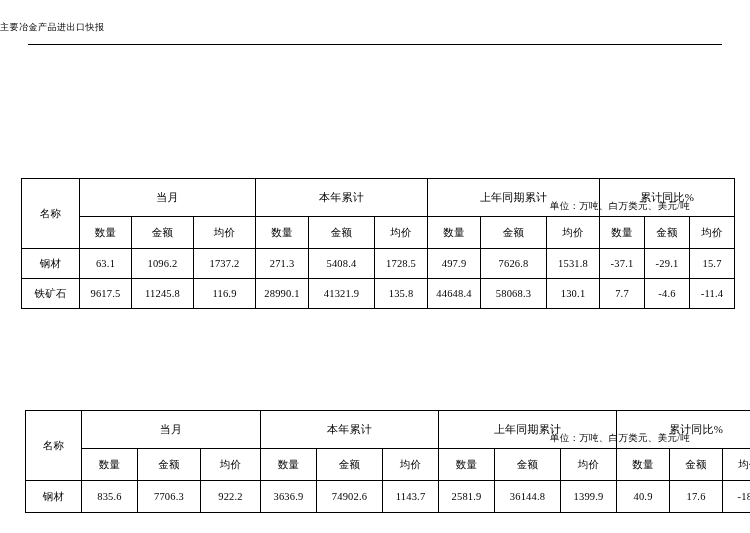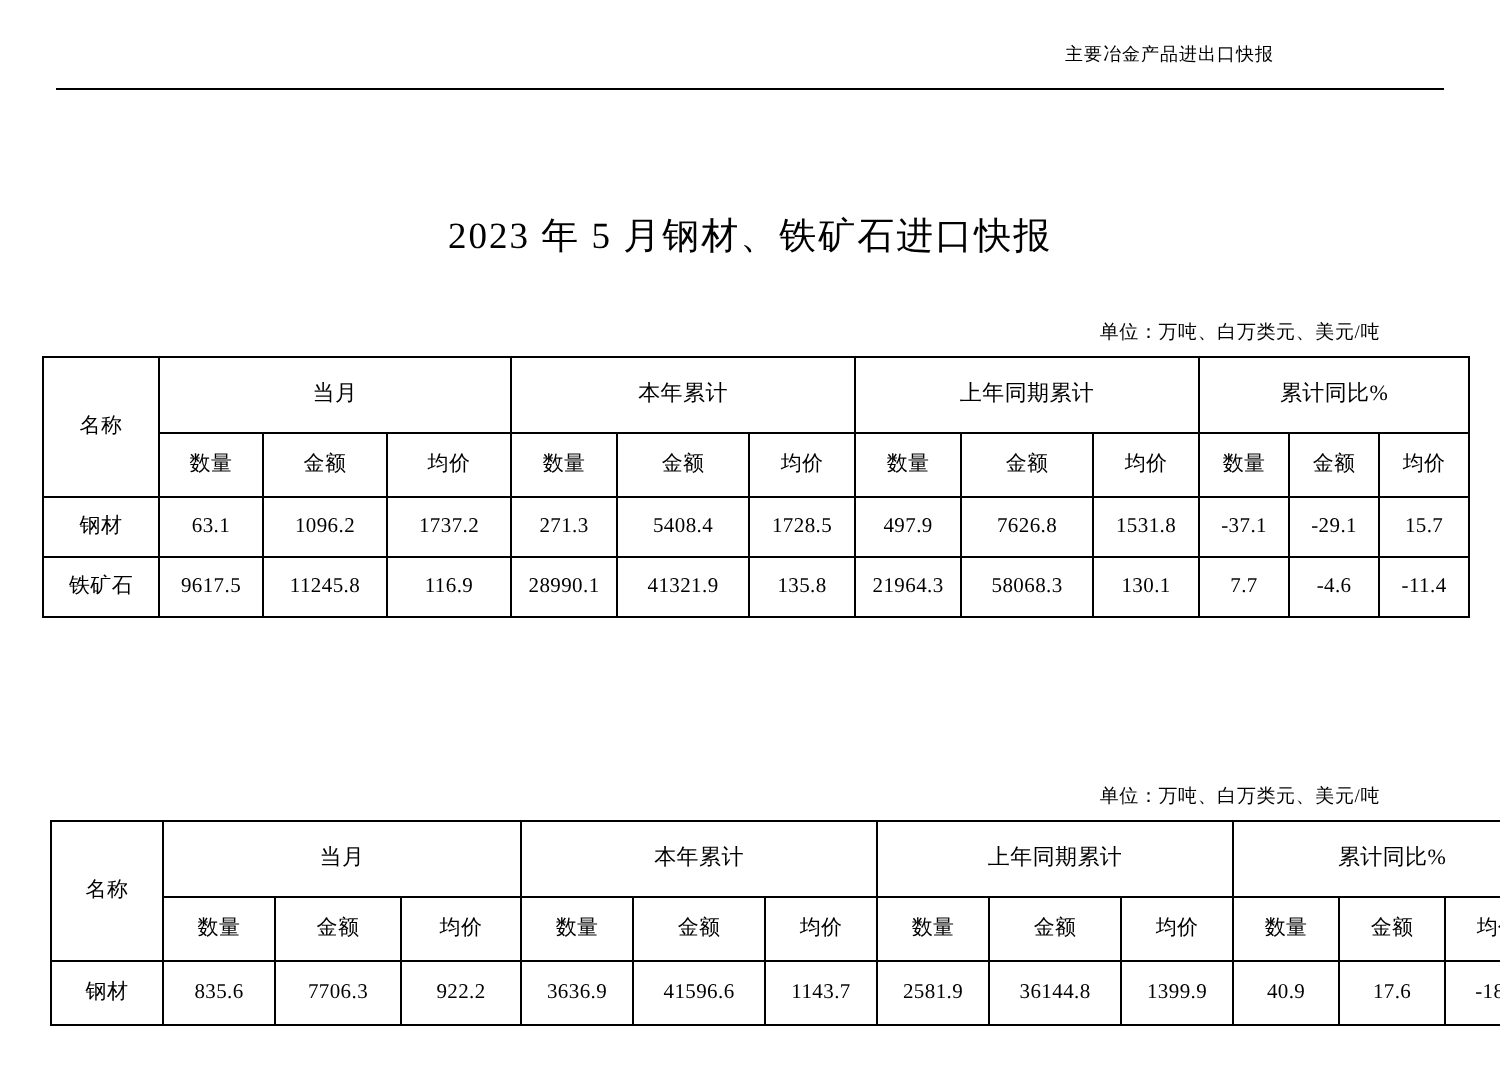--- a/index.html
+++ b/index.html
@@ -26,25 +26,24 @@
     left: 0;
     width: 750px;
     height: 44px;
     box-sizing: border-box;
   }
   .header-title {
     position: absolute;
     top: 21px;
     left: 0;
     width: 593px;
-    text-align: right;
+    text-align: left;
     font-size: 9px;
     letter-spacing: 0.5px;
     color: #000;
-    margin-left: 44px;
   }
   .header-rule {
     position: absolute;
     top: 44px;
     left: 28px;
     width: 694px;
     height: 0;
     border-top: 1px solid #000;
   }
   .doc-title {
@@ -64,20 +63,21 @@
     position: absolute;
     top: 342px;
     left: 0;
     width: 750px;
   }
   .unit-note {
     position: absolute;
     font-size: 9.5px;
     right: 60px;
     letter-spacing: 0.3px;
+    margin-top: 40px;
   }
   .unit1 { top: 160px; }
   .unit2 { top: 392px; }
 
   table.data {
     position: absolute;
     border-collapse: collapse;
     table-layout: fixed;
     font-size: 10.5px;
   }
@@ -115,21 +115,20 @@
 </head>
 <body>
 
 <div class="page">
 
   <div class="header-bar">
     <div class="header-title">主要冶金产品进出口快报</div>
   </div>
   <div class="header-rule"></div>
 
-  <h1 class="doc-title title1">2023 年 5 月钢材、铁矿石进口快报</h1>
   <div class="unit-note unit1">单位：万吨、白万类元、美元/吨</div>
 
   <table class="data" id="table1">
     <colgroup>
       <col style="width:58px">
       <col style="width:52px">
         <col style="width:62px">
         <col style="width:62px">
       <col style="width:53px">
         <col style="width:66px">
@@ -179,21 +178,21 @@
         <td class="num-cell">15.7</td>
       </tr>
       <tr class="datarow">
         <td class="name-cell">铁矿石</td>
         <td class="num-cell">9617.5</td>
         <td class="num-cell">11245.8</td>
         <td class="num-cell">116.9</td>
         <td class="num-cell">28990.1</td>
         <td class="num-cell">41321.9</td>
         <td class="num-cell">135.8</td>
-        <td class="num-cell">21964.3</td>
+        <td class="num-cell">44648.4</td>
         <td class="num-cell">58068.3</td>
         <td class="num-cell">130.1</td>
         <td class="num-cell">7.7</td>
         <td class="num-cell">-4.6</td>
         <td class="num-cell">-11.4</td>
       </tr>
     </tbody>
   </table>
 
   <div class="unit-note unit2">单位：万吨、白万类元、美元/吨</div>
@@ -235,21 +234,21 @@
         <td class="sub-cell">数量</td>
         <td class="sub-cell">金额</td>
         <td class="sub-cell">均价</td>
       </tr>
       <tr class="datarow">
         <td class="name-cell">钢材</td>
         <td class="num-cell">835.6</td>
         <td class="num-cell">7706.3</td>
         <td class="num-cell">922.2</td>
         <td class="num-cell">3636.9</td>
-        <td class="num-cell">41596.6</td>
+        <td class="num-cell">74902.6</td>
         <td class="num-cell">1143.7</td>
         <td class="num-cell">2581.9</td>
         <td class="num-cell">36144.8</td>
         <td class="num-cell">1399.9</td>
         <td class="num-cell">40.9</td>
         <td class="num-cell">17.6</td>
         <td class="num-cell">-18.3</td>
       </tr>
     </tbody>
   </table>

